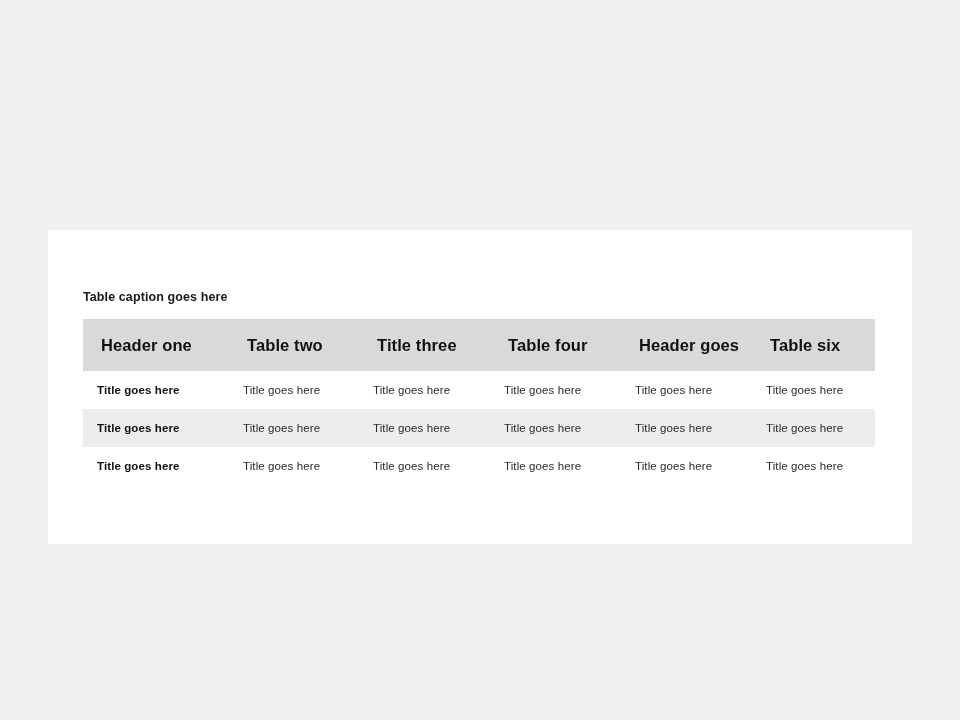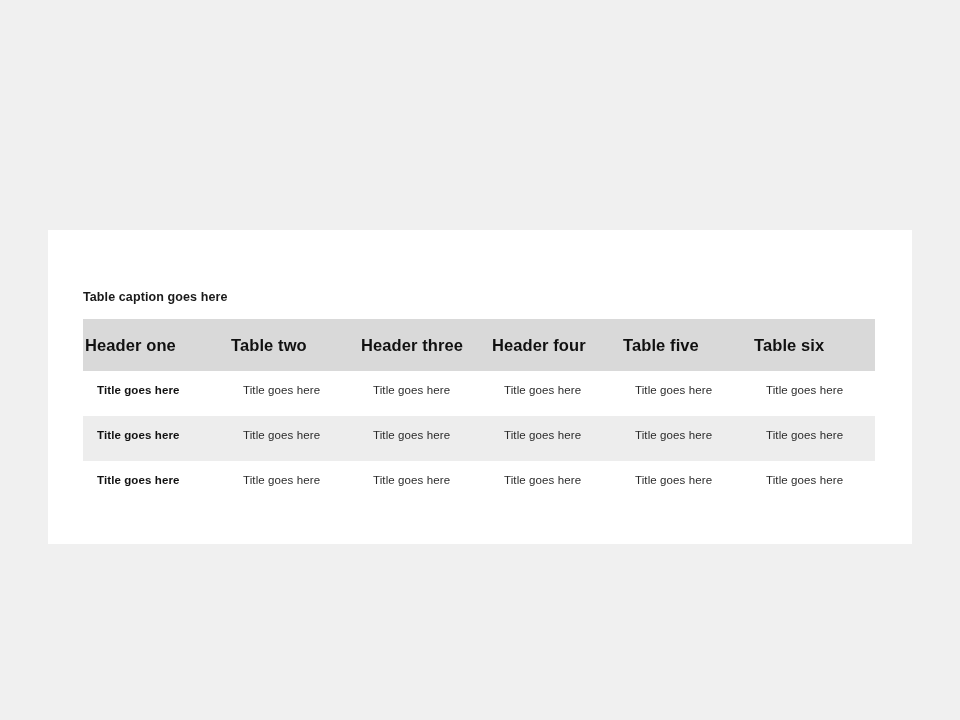--- a/index.html
+++ b/index.html
@@ -47,30 +47,30 @@
     table-layout: fixed;
   }
   table.data-table thead tr {
     background: #d9d9d9;
   }
   table.data-table th {
     text-align: left;
     font-size: 16.5px;
     font-weight: bold;
     color: #111111;
-    padding: 16px 0 16px 2px;
+    padding: 16px 0 16px 18px;
     height: 20px;
     vertical-align: middle;
     letter-spacing: 0.1px;
   }
   table.data-table td {
     text-align: left;
     font-size: 11.5px;
     color: #2b2b2b;
-    padding: 13px 0 20px 14px;
+    padding: 13px 0 13px 14px;
     vertical-align: middle;
     letter-spacing: 0.1px;
   }
   table.data-table td.first-col {
     font-weight: bold;
     color: #111111;
   }
   table.data-table tbody tr.alt {
     background: #ededed;
   }
@@ -98,23 +98,23 @@
             <col class="c1">
             <col class="c2">
             <col class="c3">
             <col class="c4">
             <col class="c5">
         </colgroup>
         <thead>
           <tr>
             <th>Header one</th>
             <th>Table two</th>
-            <th>Header three</th>
-            <th>Header four</th>
-            <th>Table five</th>
+            <th>Title three</th>
+            <th>Table four</th>
+            <th>Header goes</th>
             <th>Table six</th>
           </tr>
         </thead>
         <tbody>
           <tr class="plain">
             <td class="first-col">Title goes here</td>
             <td>Title goes here</td>
             <td>Title goes here</td>
             <td>Title goes here</td>
             <td>Title goes here</td>

